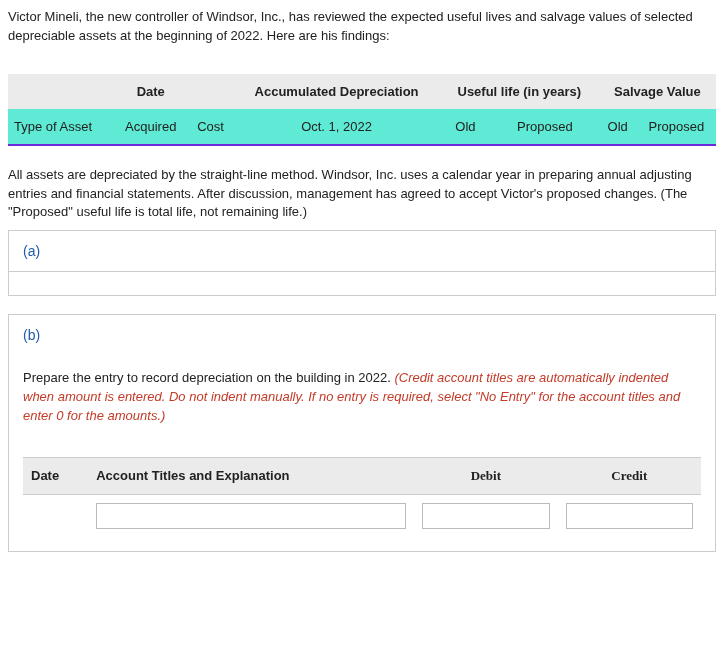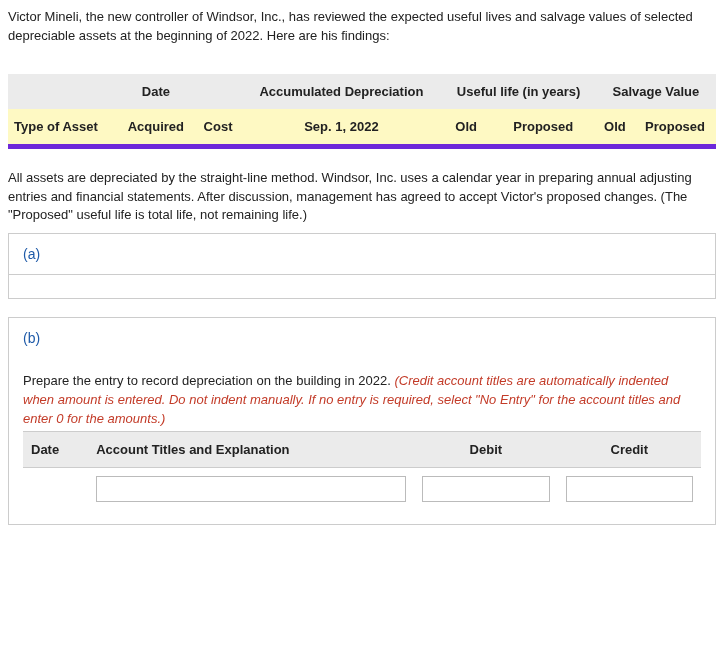--- a/index.html
+++ b/index.html
@@ -9,33 +9,33 @@
     font-family: Arial, Helvetica, sans-serif;
     font-size: 13px;
     color: #222;
     background: #fff;
     width: 724px;
   }
   .intro { line-height: 1.45; margin-bottom: 28px; }
   .asset-table { width: 100%; border-collapse: collapse; background:#fff; }
   .asset-table th, .asset-table td { padding: 10px 6px; text-align: center; }
   .asset-table thead tr.group th { background: #ebebeb; font-weight: 700; }
-  .asset-table thead tr.cols th { background: #fef9c3; font-weight: 700; border-bottom:5px solid #6d28d9;}
+  .asset-table thead tr.cols th { background: #5eead4; font-weight: 400; border-bottom:2px solid #6d28d9;}
   .asset-table tbody td { }
   .left { text-align: left !important; }
   .right { text-align: right !important; }
   .note { line-height: 1.45; margin: 20px 0 7px; }
   .part-box { border:1px solid #ccc; margin: 18px 0 0; }
   .part-header { padding: 12px 14px; color:#1e5aa8; font-size:14px; }
   .part-body { padding: 14px; }
-  .prepare { margin-bottom: 2px; line-height:1.45; }
+  .prepare { margin-bottom: 31px; line-height:1.45; }
   .red-italic { color: #c33b28; font-style: italic; }
   .je-table { width:100%; border-collapse: collapse; }
   .je-table thead th { background:#ebebeb; font-weight:700; padding:10px 8px; text-align:left; border-top:1px solid #ccc; border-bottom:1px solid #ccc;}
-  .je-table thead th.center { text-align:center; }
+  .je-table thead th.center { text-align:center;font-family:Liberation Serif, serif; }
   .je-table tbody td { padding:8px 8px; vertical-align: middle; }
   .je-table input[type="text"] {
     width: 100%;
     height: 26px;
     border: 1px solid #bbb;
     padding: 2px 4px;
     font-family: inherit;
     font-size: 13px;
   }
   .acct-col { width: 300px; }
@@ -56,21 +56,21 @@
       <th>Date</th>
       <th></th>
       <th>Accumulated Depreciation</th>
       <th colspan="2">Useful life (in years)</th>
       <th colspan="2">Salvage Value</th>
     </tr>
     <tr class="cols">
       <th class="left">Type of Asset</th>
       <th>Acquired</th>
       <th>Cost</th>
-      <th>Sep. 1, 2022</th>
+      <th>Oct. 1, 2022</th>
       <th>Old</th>
       <th>Proposed</th>
       <th>Old</th>
       <th>Proposed</th>
     </tr>
   </thead>
   <tbody>
   </tbody>
 </table>
 

